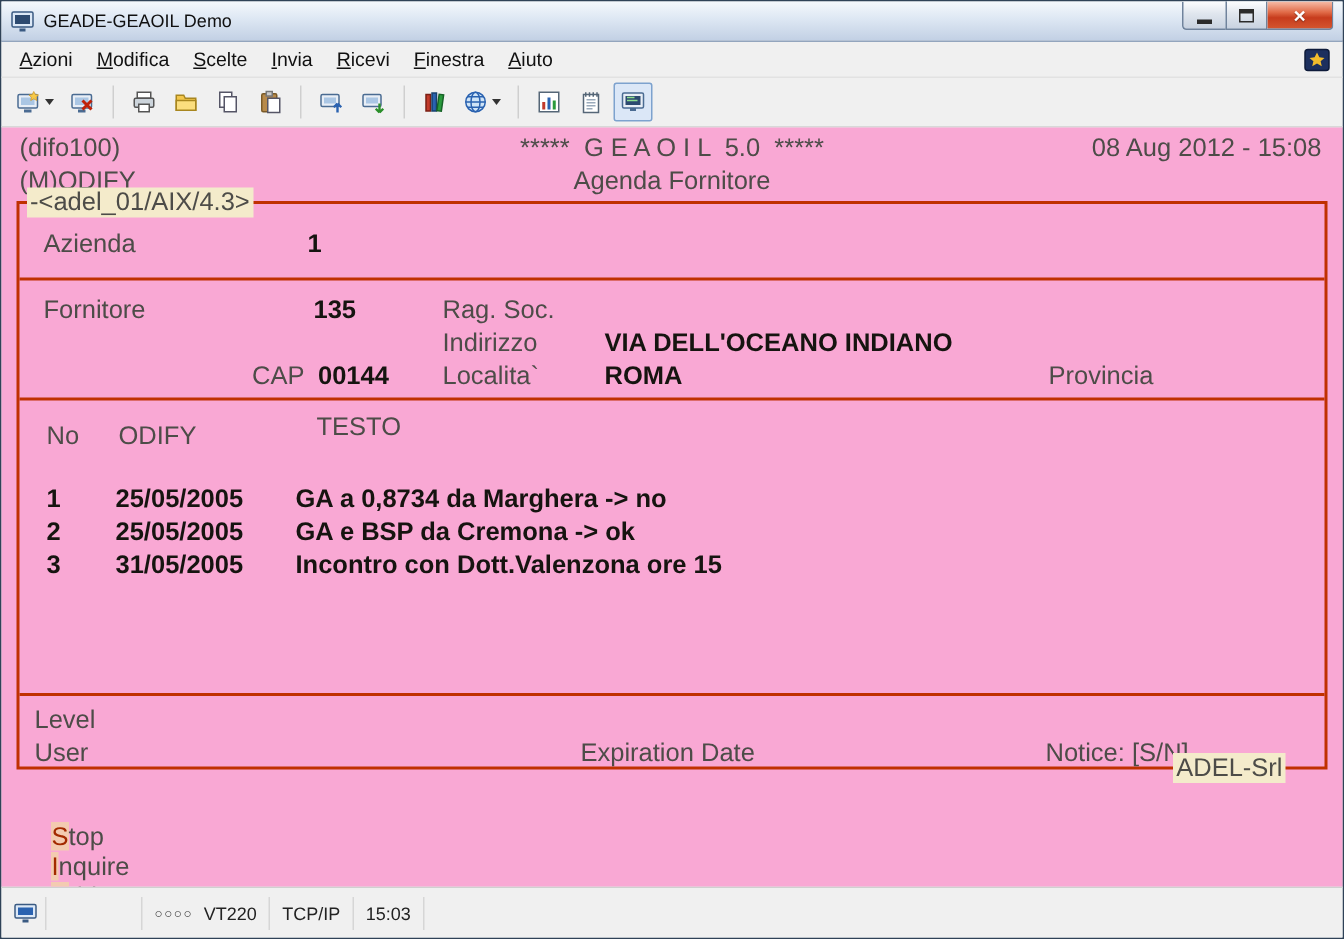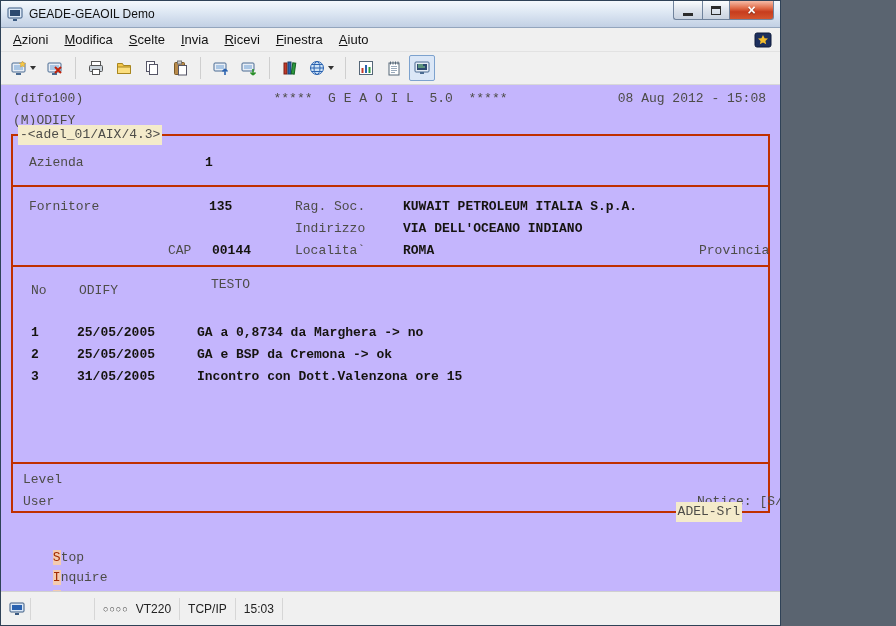--- a/index.html
+++ b/index.html
@@ -3,21 +3,21 @@
 <meta charset="utf-8">
 <style>
   * { box-sizing: border-box; }
   html, body { margin: 0; padding: 0; }
   body {
     width: 896px; height: 626px;
     font-family: "Liberation Sans", sans-serif;
     background: #5a6470;
   }
   .window {
-    width: 781px; height: 626px;
+    width: 896px; height: 626px;
     border: 1px solid #2f4257;
     background: #ebeef2;
     display: flex; flex-direction: column;
   }
   
   .titlebar {
     height: 27px; flex: none;
     background: linear-gradient(#f4f8fc, #dde7f3 45%, #c2d0e4);
     border-bottom: 1px solid #93a5bd;
     display: flex; align-items: center;
@@ -65,23 +65,23 @@
   .tbtn.pressed { background: #dbe7f7; border-color: #7da2ce; }
   .caret {
     width: 0; height: 0; margin-left: 3px;
     border-left: 3px solid transparent; border-right: 3px solid transparent;
     border-top: 4px solid #333;
   }
   .tsep { width: 1px; height: 22px; background: #cfcfcf; margin: 0 5px; flex: none; }
   
   .terminal {
     position: relative; flex: none;
-    height: 506px; background: #c4b5fd;
-    font-family: Liberation Mono, monospace;
-    font-size: 13px; overflow: hidden;
+    height: 506px; background: #f9a8d4;
+    font-family: Liberation Sans, sans-serif;
+    font-size: 17px; overflow: hidden;
   }
   .t { position: absolute; white-space: pre; line-height: 20px; }
   .g { color: #4d4c48; }
   .b { color: #161410; font-weight: bold; }
   .center { left: 50%; transform: translateX(-50%); }
   .redbox {
     position: absolute; left: 10px; right: 10px; top: 49px; height: 379px;
     border: 2px solid #c03000;
   }
   .redline { position: absolute; left: 0; right: 0; height: 2px; background: #c03000; }
@@ -254,33 +254,33 @@
         </svg>
     </div>
   </div>
 
   <div class="terminal">
     <span class="t g" style="top:4px;left:12px">(difo100)</span>
     <span class="t g center" style="top:4px">*****  G E A O I L  5.0  *****</span>
     <span class="t g" style="top:4px;right:14px">08 Aug 2012 - 15:08</span>
 
     <span class="t g" style="top:26px;left:12px">(M)ODIFY</span>
+    <span class="t g center" style="top:26px">Agenda Fornitore</span>
 
     <div class="redbox">
       <span class="tag" style="left:5px;top:-11px">-&lt;adel_01/AIX/4.3&gt;</span>
 
       <span class="t g" style="top:17px;left:16px">Azienda</span>
       <span class="t b" style="top:17px;left:192px">1</span>
 
       <div class="redline" style="top:49px"></div>
 
       <span class="t g" style="top:61px;left:16px">Fornitore</span>
       <span class="t b" style="top:61px;left:196px">135</span>
       <span class="t g" style="top:61px;left:282px">Rag. Soc.</span>
-      <span class="t b" style="top:61px;left:390px">KUWAIT PETROLEUM ITALIA S.p.A.</span>
 
       <span class="t g" style="top:83px;left:282px">Indirizzo</span>
       <span class="t b" style="top:83px;left:390px">VIA DELL'OCEANO INDIANO</span>
 
       <span class="t g" style="top:105px;left:155px">CAP</span>
       <span class="t b" style="top:105px;left:199px">00144</span>
       <span class="t g" style="top:105px;left:282px">Localita`</span>
       <span class="t b" style="top:105px;left:390px">ROMA</span>
       <span class="t g" style="top:105px;left:686px">Provincia</span>
 
@@ -299,20 +299,21 @@
       <span class="t b" style="top:209px;left:184px">GA e BSP da Cremona -&gt; ok</span>
 
       <span class="t b" style="top:231px;left:18px">3</span>
       <span class="t b" style="top:231px;left:64px">31/05/2005</span>
       <span class="t b" style="top:231px;left:184px">Incontro con Dott.Valenzona ore 15</span>
 
       <div class="redline" style="top:326px"></div>
 
       <span class="t g" style="top:334px;left:10px">Level</span>
       <span class="t g" style="top:356px;left:10px">User</span>
+      <span class="t g" style="top:356px;left:374px">Expiration Date</span>
       <span class="t g" style="top:356px;left:684px">Notice: [S/N]</span>
 
       <span class="tag" style="right:26px;bottom:-11px">ADEL-Srl</span>
     </div>
 
     <div class="commands" style="top:443px;left:5px">
       <span class="cmd"><span class="ckey">S</span><span class="crest">top</span></span>
       <span class="cmd"><span class="ckey">I</span><span class="crest">nquire</span></span>
       <span class="cmd"><span class="ckey">A</span><span class="crest">dd</span></span>
       

